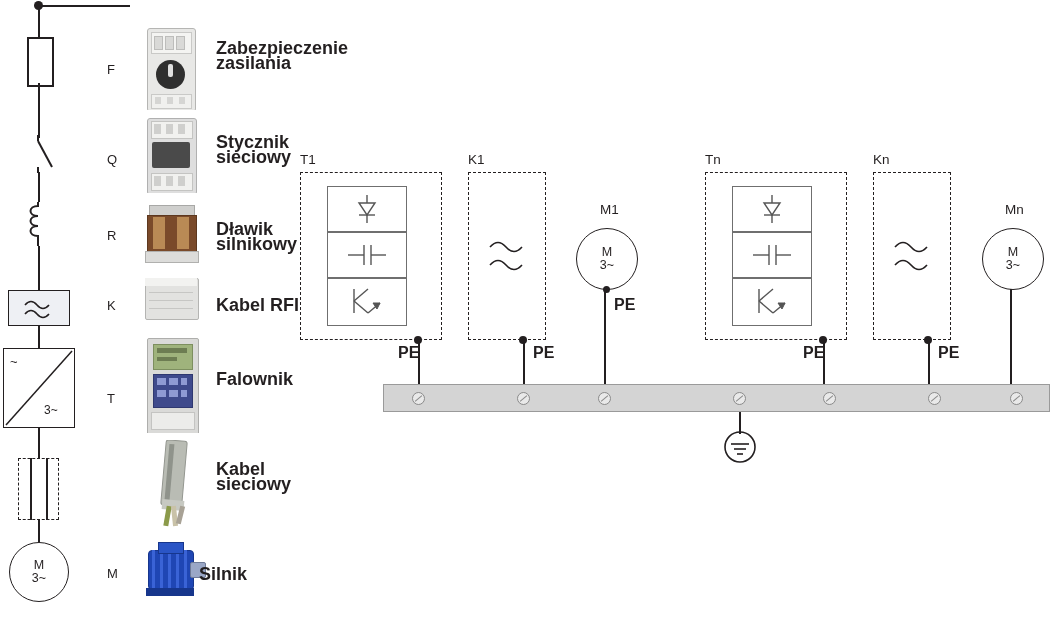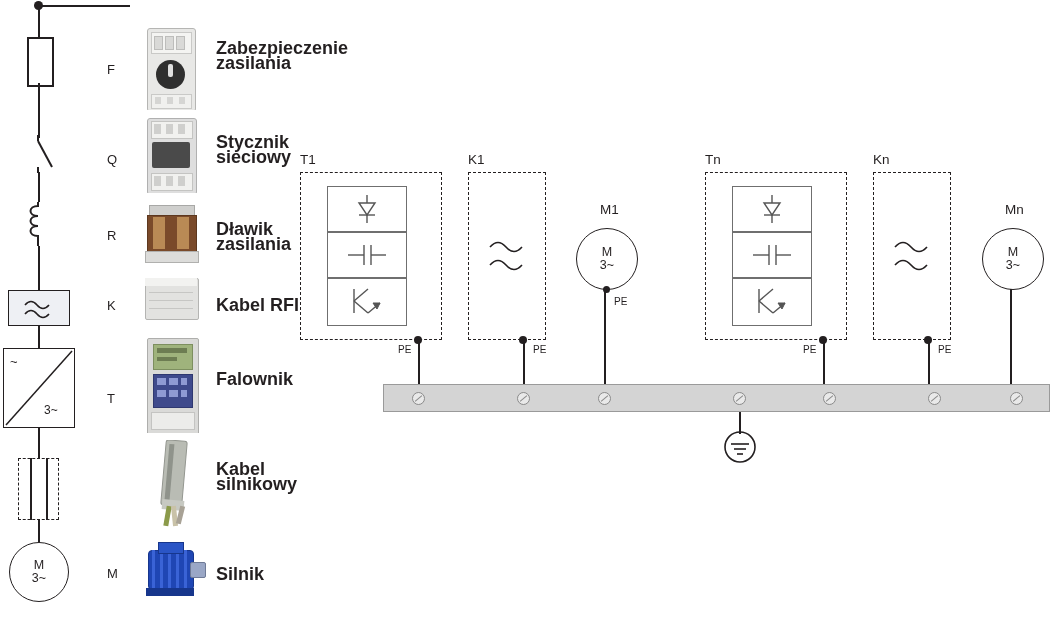--- a/index.html
+++ b/index.html
@@ -70,22 +70,22 @@
     box-sizing: border-box;
     background: #ffffff;
   }
   .tag {
     position: absolute;
     font-size: 13.5px;
     color: #231f20;
   }
   .pe-label {
     position: absolute;
-    font-size: 10px;
-    font-weight: normal;
+    font-size: 16px;
+    font-weight: bold;
     color: #231f20;
   }
   .motor-circle {
     position: absolute;
     border: 1.7px solid #231f20;
     border-radius: 50%;
     box-sizing: border-box;
     background: #ffffff;
     display: flex;
     flex-direction: column;
@@ -214,21 +214,21 @@
 
     <div class="letter-label" style="left:107px; top:228px;">R</div>
     <div class="thumb" style="left:143px; top:203px; width:58px; height:62px;">
       <div class="abs" style="left:6px; top:2px; width:44px; height:10px; background:#cfcfcd; border:1px solid #a8a8a6;"></div>
       <div class="abs" style="left:4px; top:12px; width:48px; height:36px; background:#7a4a2a; border:1px solid #5d381f;"></div>
       <div class="abs" style="left:10px; top:14px; width:12px; height:32px; background:#b98a55;"></div>
       <div class="abs" style="left:34px; top:14px; width:12px; height:32px; background:#b98a55;"></div>
       <div class="abs" style="left:2px; top:48px; width:52px; height:10px; background:#dcdcda; border:1px solid #b0b0ae;"></div>
     </div>
     <div class="legend-text" style="left:216px; top:222px;">Dławik
-zasilania</div>
+silnikowy</div>
 
     <div class="letter-label" style="left:107px; top:298px;">K</div>
     <div class="thumb" style="left:143px; top:272px; width:56px; height:52px;">
       <div class="abs" style="left:2px; top:6px; width:52px; height:40px; background:#e2e2e0; border:1px solid #b4b4b2; border-radius:2px;"></div>
       <div class="abs" style="left:2px; top:6px; width:52px; height:8px; background:#f2f2f0;"></div>
       <div class="abs" style="left:6px; top:20px; width:44px; height:1px; background:#c6c6c4;"></div>
       <div class="abs" style="left:6px; top:28px; width:44px; height:1px; background:#c6c6c4;"></div>
       <div class="abs" style="left:6px; top:36px; width:44px; height:1px; background:#c6c6c4;"></div>
     </div>
     <div class="legend-text" style="left:216px; top:298px;">Kabel RFI</div>
@@ -252,35 +252,35 @@
 
     <div class="thumb" style="left:143px; top:440px; width:58px; height:90px;">
       <div class="abs" style="left:20px; top:0; width:20px; height:64px; background:#b9bcb4; border:1px solid #93968f; border-radius:3px; transform:rotate(5deg);"></div>
       <div class="abs" style="left:24px; top:4px; width:5px; height:56px; background:#8f938b; transform:rotate(5deg);"></div>
       <div class="abs" style="left:19px; top:60px; width:22px; height:10px; background:#c7c9c2; transform:rotate(5deg);"></div>
       <div class="abs" style="left:22px; top:66px; width:5px; height:20px; background:#8b9a4a; transform:rotate(10deg);"></div>
       <div class="abs" style="left:29px; top:66px; width:5px; height:20px; background:#c9c2a8; transform:rotate(-6deg);"></div>
       <div class="abs" style="left:35px; top:66px; width:5px; height:18px; background:#a8a296; transform:rotate(14deg);"></div>
     </div>
     <div class="legend-text" style="left:216px; top:462px;">Kabel
-silnikowy</div>
+sieciowy</div>
 
     <div class="letter-label" style="left:107px; top:566px;">M</div>
     <div class="thumb" style="left:136px; top:540px; width:70px; height:62px;">
       <div class="abs" style="left:12px; top:10px; width:44px; height:38px; background:#1f46b4; border:1px solid #17368c; border-radius:4px;"></div>
       <div class="abs" style="left:16px; top:10px; width:3px; height:38px; background:#3a63d6;"></div>
       <div class="abs" style="left:24px; top:10px; width:3px; height:38px; background:#3a63d6;"></div>
       <div class="abs" style="left:32px; top:10px; width:3px; height:38px; background:#3a63d6;"></div>
       <div class="abs" style="left:40px; top:10px; width:3px; height:38px; background:#3a63d6;"></div>
       <div class="abs" style="left:48px; top:10px; width:3px; height:38px; background:#3a63d6;"></div>
       <div class="abs" style="left:22px; top:2px; width:24px; height:10px; background:#2a55c6; border:1px solid #17368c;"></div>
       <div class="abs" style="left:54px; top:22px; width:14px; height:14px; background:#9aa7c6; border:1px solid #6e7a96; border-radius:2px;"></div>
       <div class="abs" style="left:10px; top:48px; width:48px; height:8px; background:#17368c;"></div>
     </div>
-    <div class="legend-text" style="left:216px; top:567px;">Silnik</div>
+    <div class="legend-text" style="left:199px; top:567px;">Silnik</div>
   </div>
 
   <div>
 
     <div class="tag" style="left:300px; top:152px;">T1</div>
     <div class="dash-box" style="left:300px; top:172px; width:142px; height:168px;"></div>
 
     <div class="solid-box" style="left:327px; top:186px; width:80px; height:46px;">
       <svg width="78" height="44">
         <line x1="39" y1="8" x2="39" y2="16" stroke="#555" stroke-width="1.4"></line>

